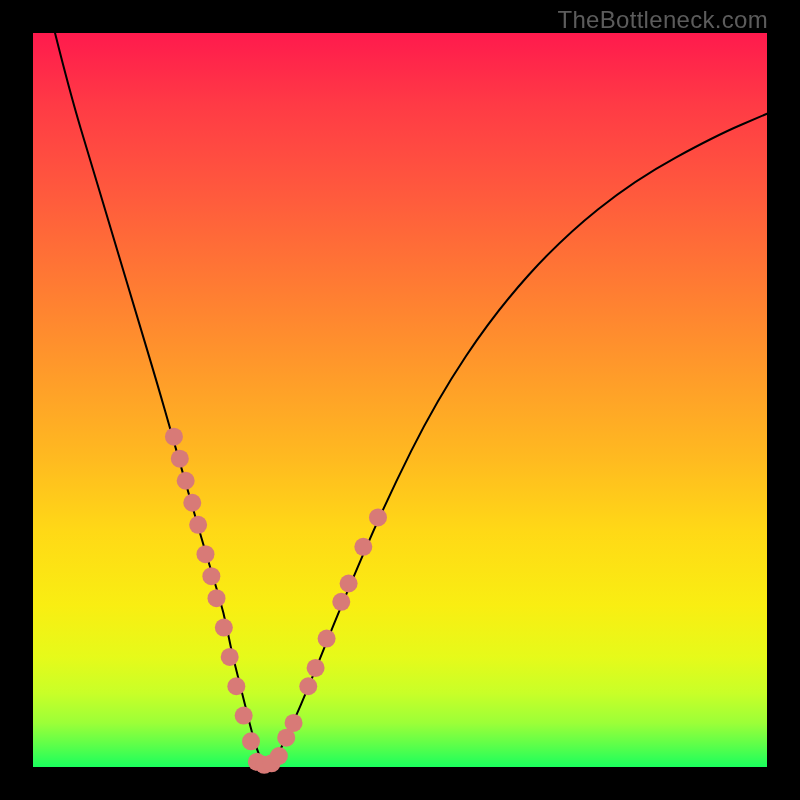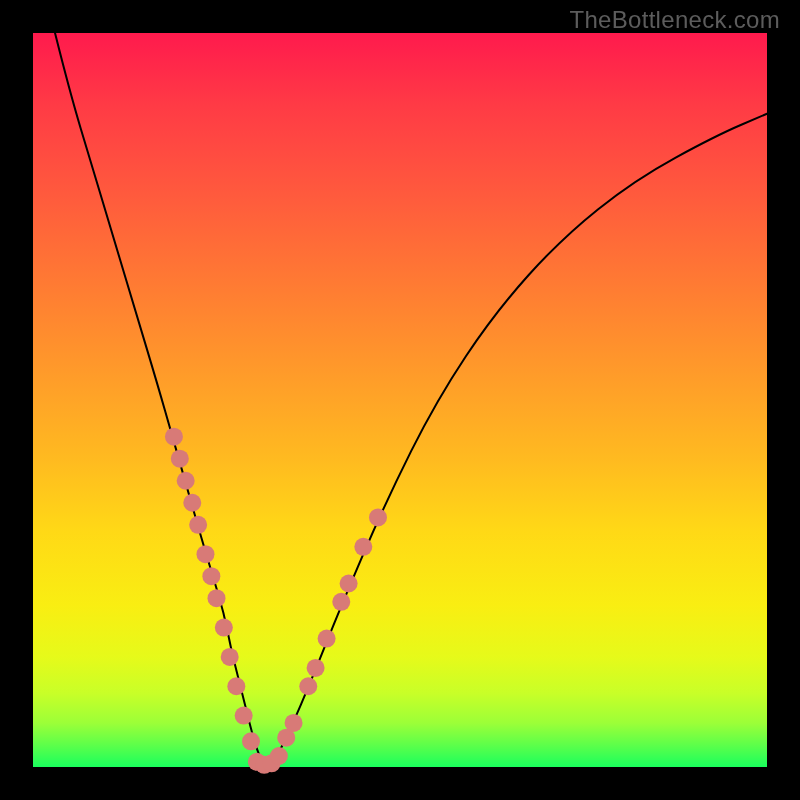--- a/index.html
+++ b/index.html
@@ -37,21 +37,21 @@
       #e6fa1a 85%,
       #c8ff28 90%,
       #9cff38 94%,
       #5dff4a 97%,
       #1aff5d 100%
     );
   }
   .watermark {
     position: absolute;
     top: 6px;
-    right: 20px;
+    right: 32px;
     color: #5c5c5c;
     font-size: 24px;
     font-weight: 400;
     letter-spacing: 0.3px;
     user-select: none;
   }
   svg.curve {
     position: absolute;
     left: 0;
     top: 0;

